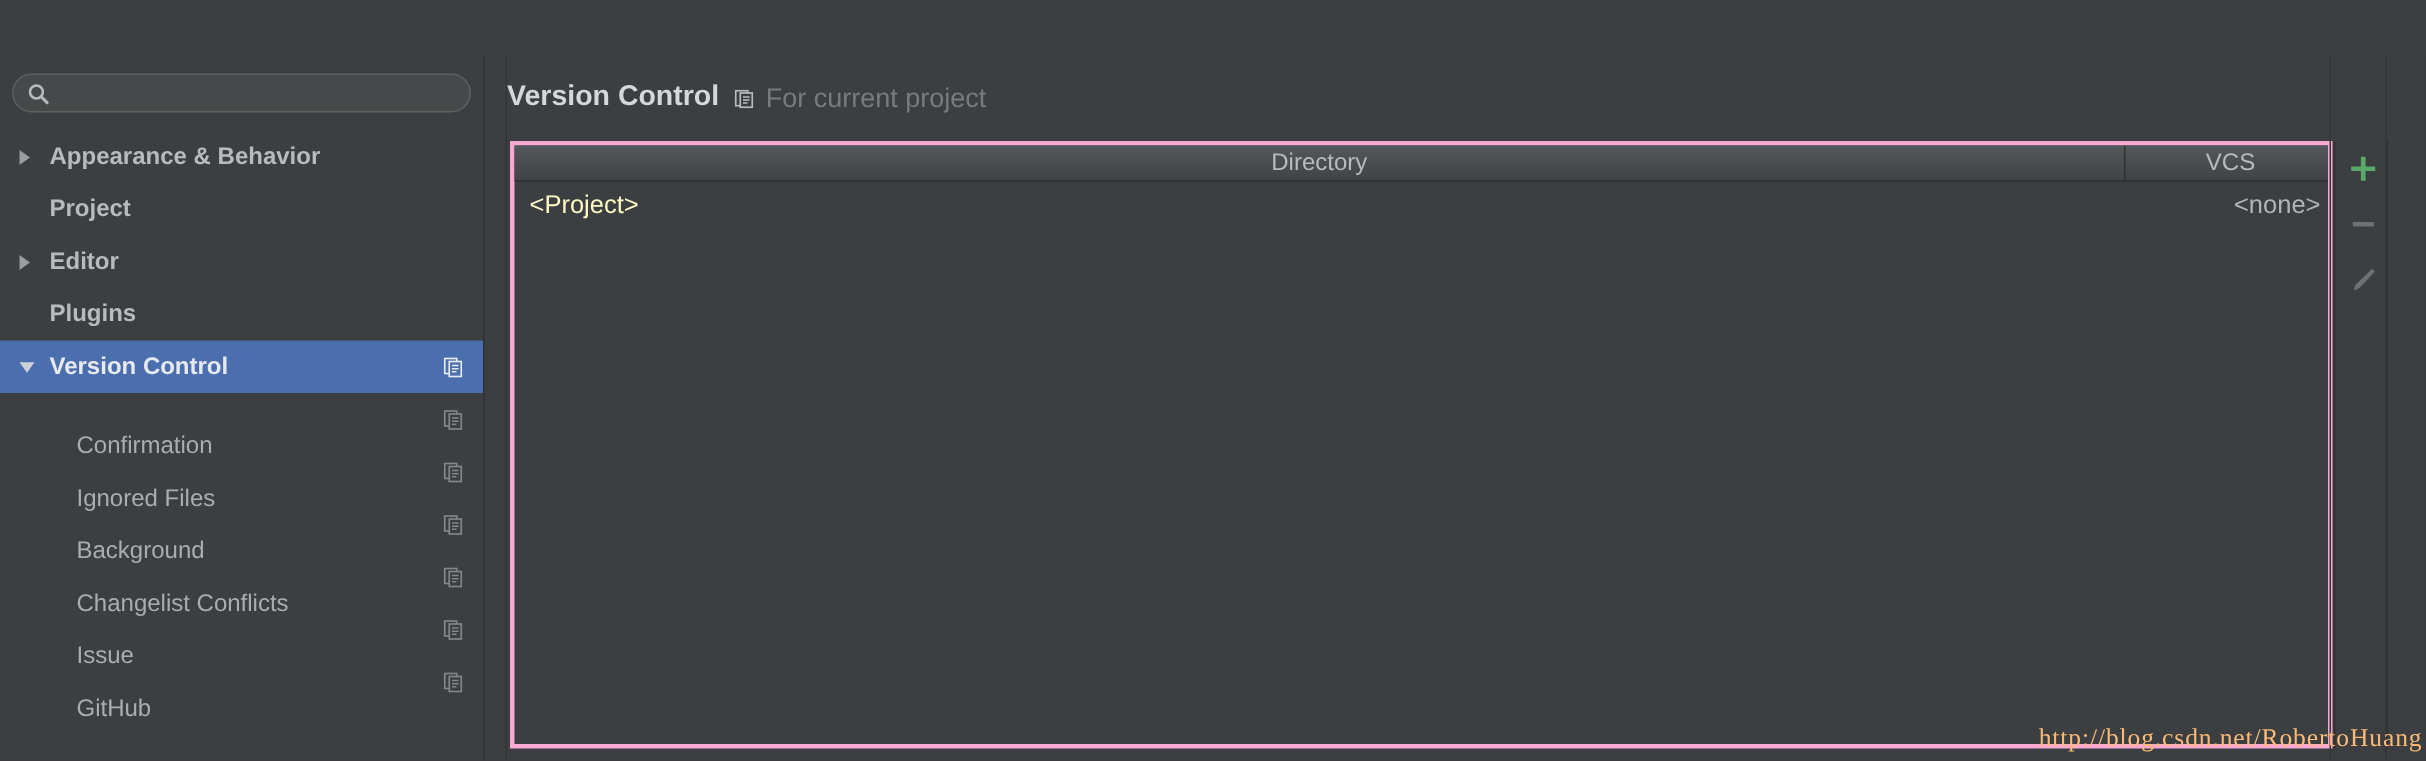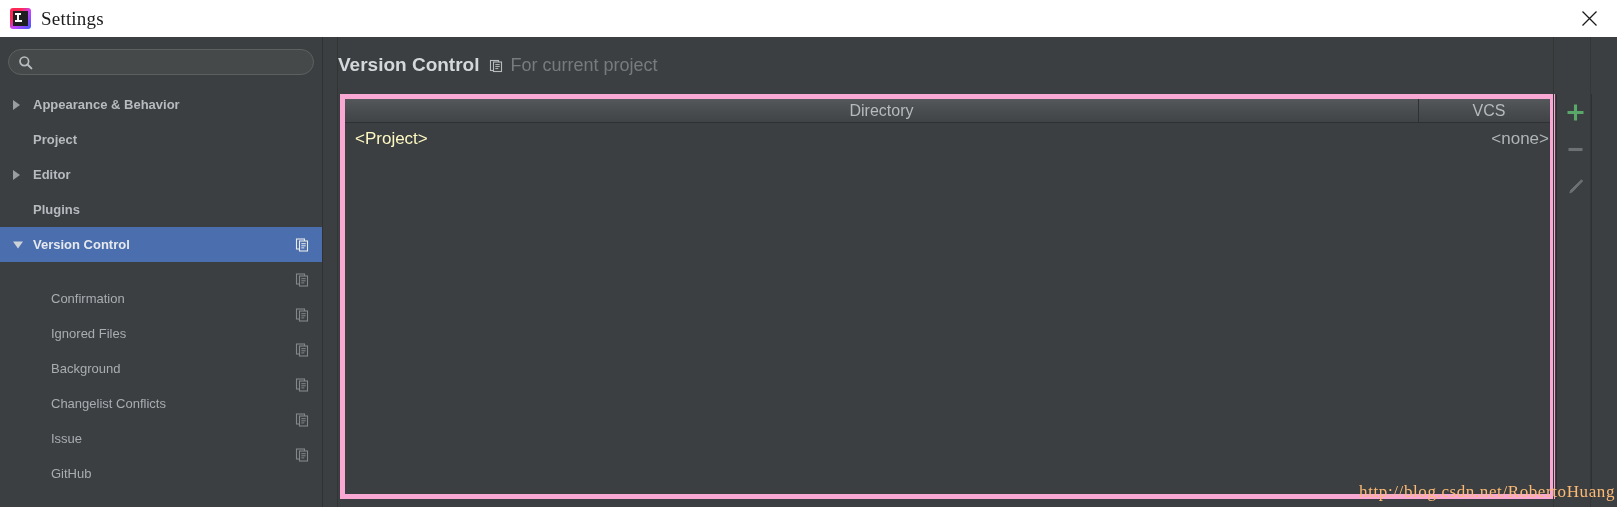--- a/index.html
+++ b/index.html
@@ -91,21 +91,21 @@
     border-left: 7px solid #9a9c9e;
     border-top: 5px solid transparent;
     border-bottom: 5px solid transparent;
   }
   .arrow.down {
     border-top: 7px solid #cdd2d8;
     border-left: 5px solid transparent;
     border-right: 5px solid transparent;
   }
   .tree-label {
-    font-size: 13px; color: #a9adb2; white-space: nowrap;
+    font-size: 16px; color: #a9adb2; white-space: nowrap;
   }
   .tree-row.top > .tree-label {
     font-weight: bold; color: #b7bbbf; margin-left: 33px;
   }
   .tree-row.selected > .tree-label { color: #e6e9ed; }
   .tree-row.child > .tree-label { margin-left: 51px; color: #a9adb2; font-weight: normal; margin-top: 37px; }
   .scope-icon {
     position: absolute; right: 12px; top: 50%; transform: translateY(-50%);
     width: 15px; height: 15px;
   }
@@ -131,21 +131,21 @@
     font-size: 19px; font-weight: bold; color: #d5d8db; white-space: nowrap;
   }
   .head-scope-icon { margin-left: 10px; width: 15px; height: 15px; }
   .page-subtitle {
     margin-left: 6px; font-size: 18px; color: #787b7e; white-space: nowrap;
   }
 
   
   .table-panel {
     position: absolute; left: 2px; top: 57px; width: 1215px; height: 405px;
-    border: 5px solid #f9a8d4;
+    border: 3px solid #f9a8d4;
     background: #3c3f41;
   }
   .table-head {
     position: relative; height: 24px;
     background: linear-gradient(to bottom, #55585a 0%, #4b4e50 45%, #414446 100%);
     border-bottom: 1px solid #2e3032;
   }
   .th {
     position: absolute; top: 0; height: 100%;
     display: flex; align-items: center; justify-content: center;
@@ -191,34 +191,20 @@
   }
   .edge-line {
     position: absolute; top: 0; width: 1px; height: 470px; background: #343638;
   }
 </style>
 </head>
 <body>
 
 <div class="window">
 
-  <div class="titlebar">
-    <div class="app-icon">
-      <div class="ic-blk"></div>
-      <div class="ic-bar ic-b1"></div>
-      <div class="ic-bar ic-b2"></div>
-      <div class="ic-bar ic-b3"></div>
-    </div>
-    <div class="title-text">Settings</div>
-    <div class="win-close">
-      <svg width="17" height="17" viewBox="0 0 17 17">
-        <path d="M1.5 1.5 L15.5 15.5 M15.5 1.5 L1.5 15.5" stroke="#1a1a1a" stroke-width="1.3" fill="none"></path>
-      </svg>
-    </div>
-  </div>
 
   <div class="body-area">
 
     <div class="sidebar">
 
       <div class="search-wrap">
         <div class="search-box">
           <span class="search-icon">
             <svg width="15" height="15" viewBox="0 0 15 15">
               <circle cx="6.3" cy="6.3" r="4.3" stroke="#b9bcbf" stroke-width="1.7" fill="none"></circle>

